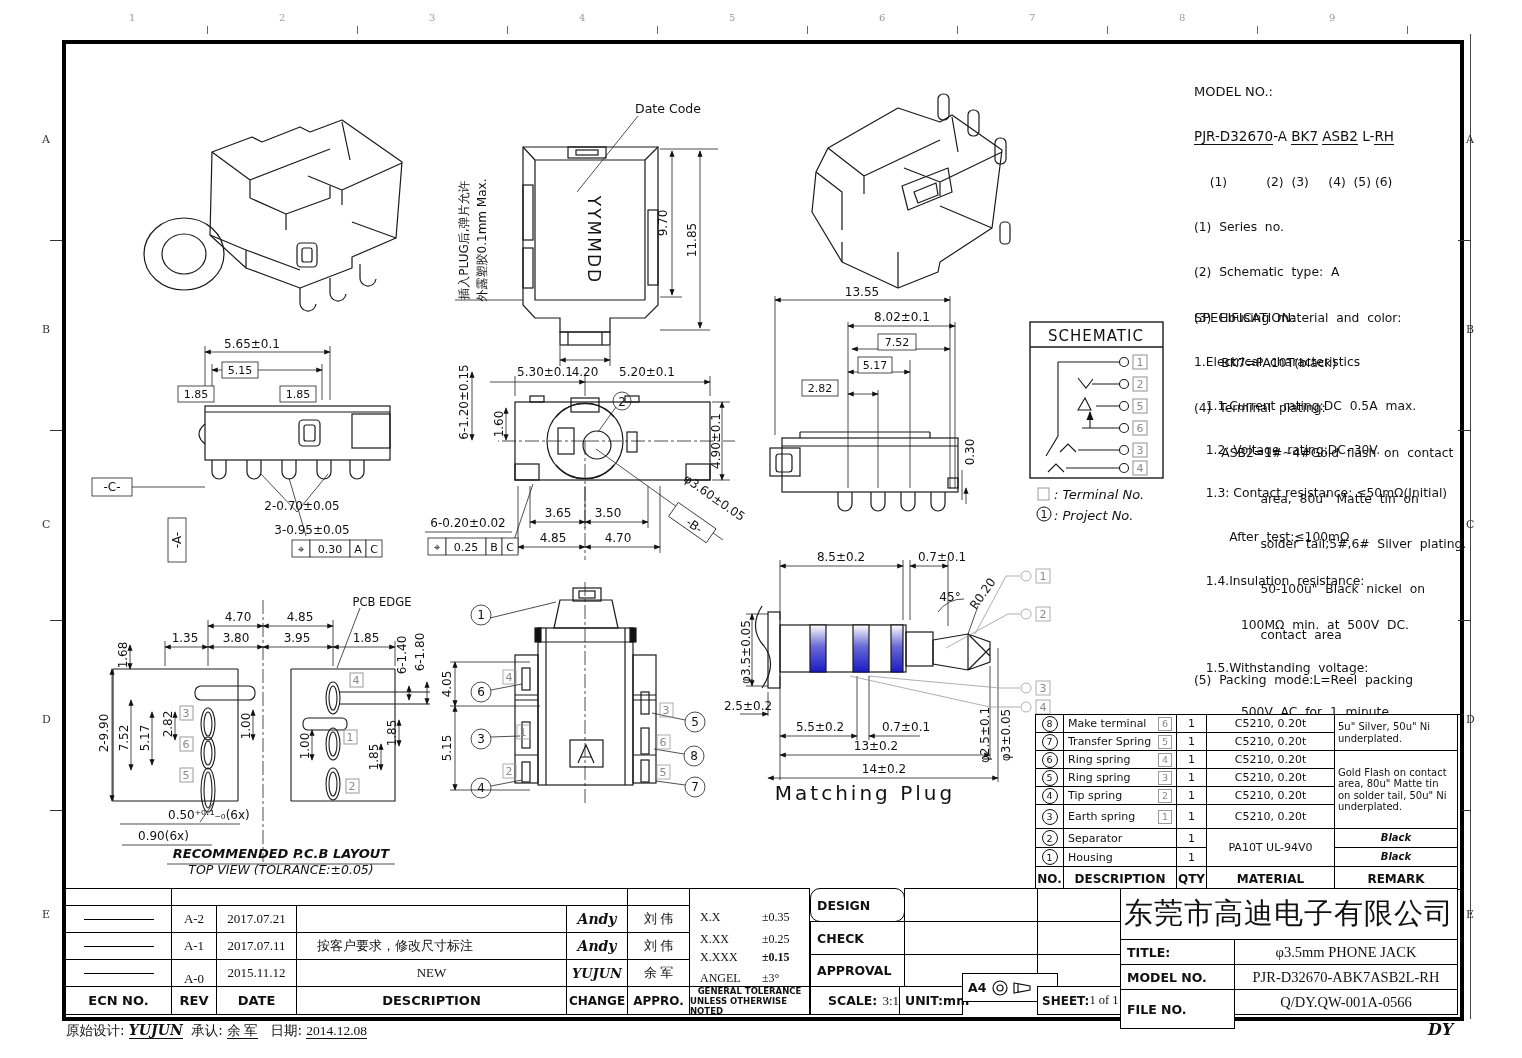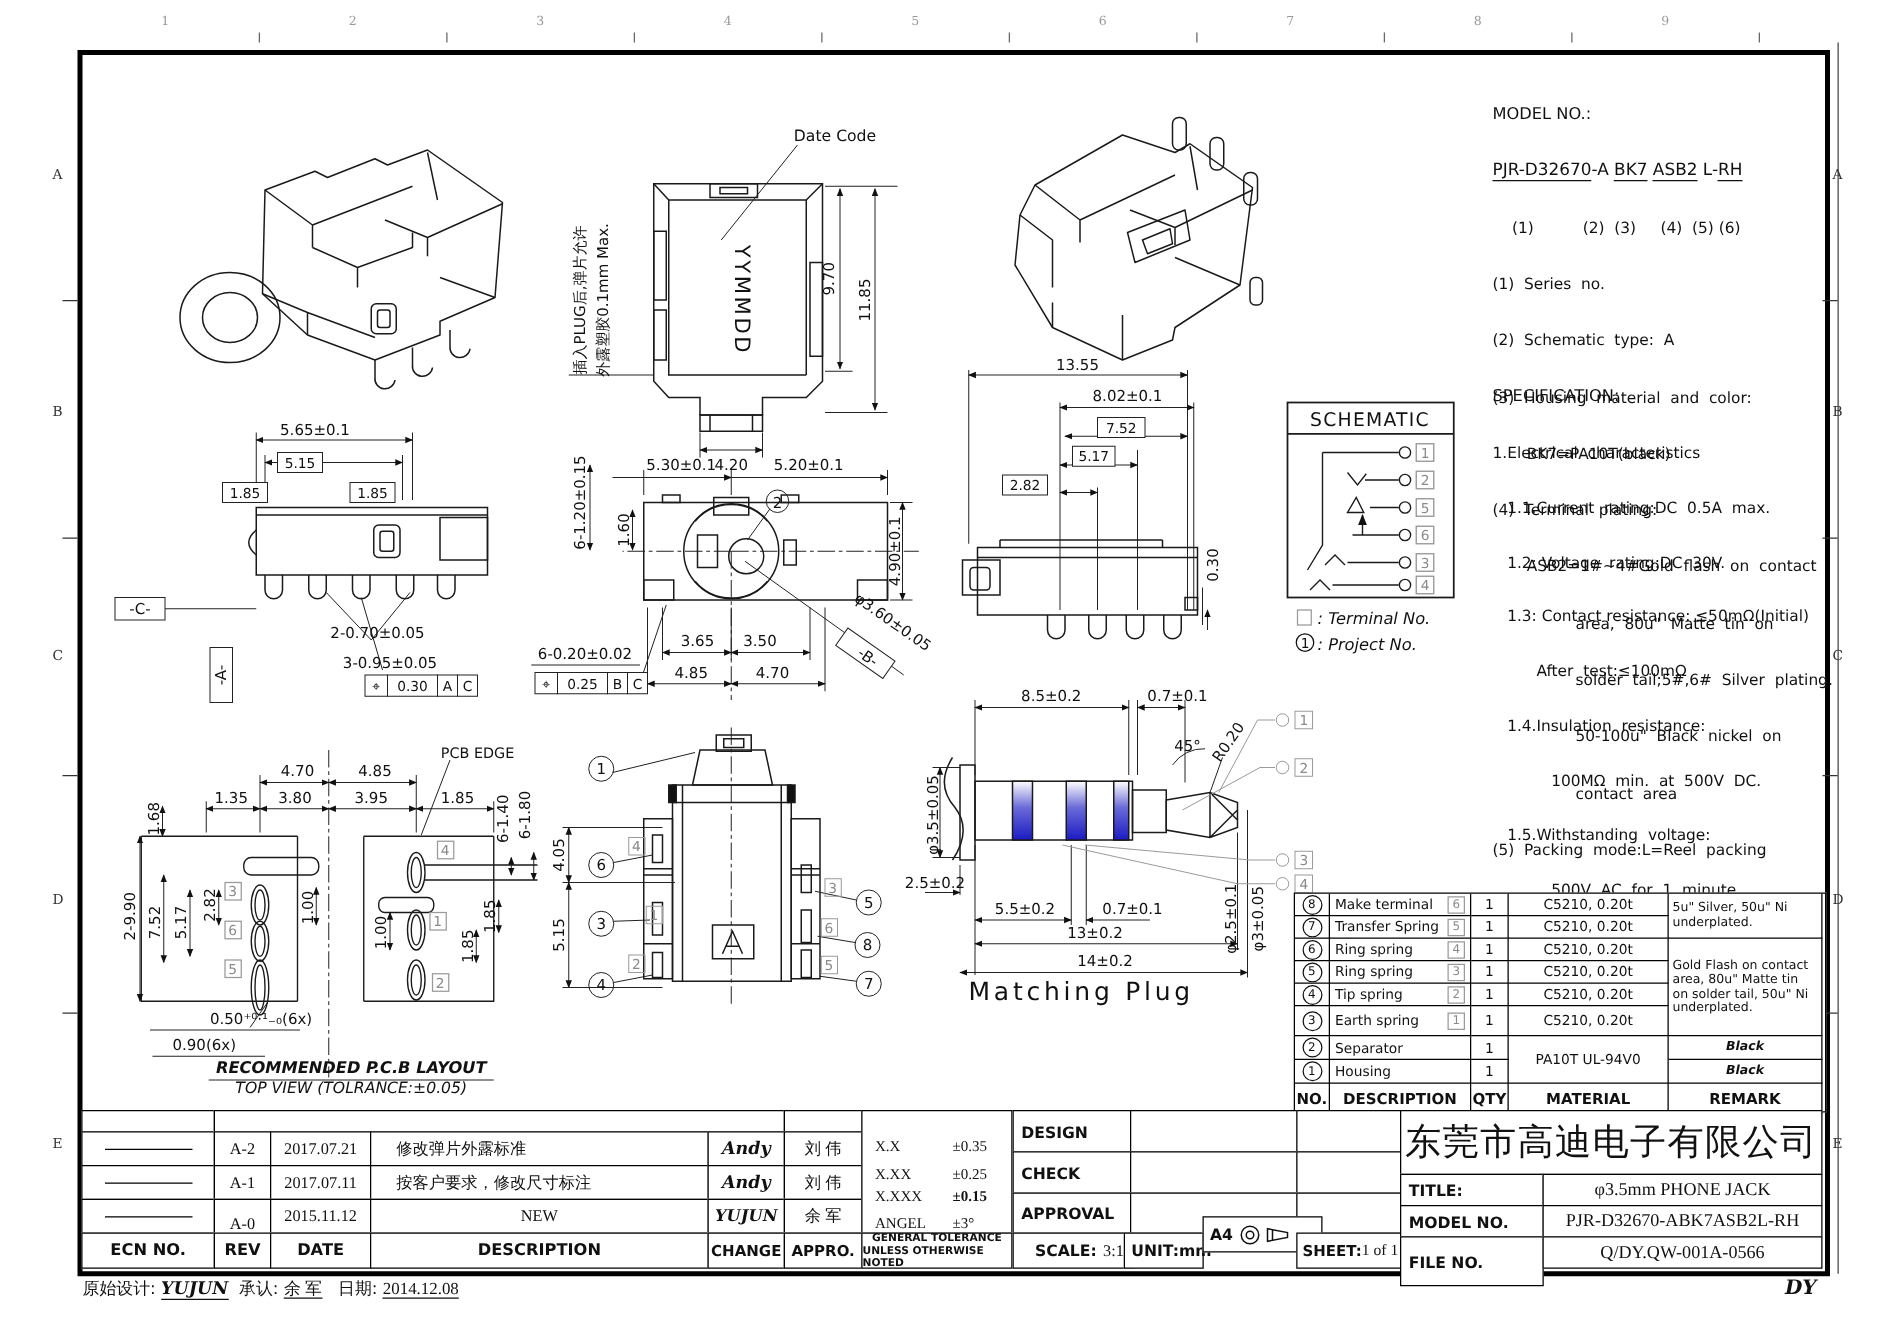--- a/index.html
+++ b/index.html
@@ -640,21 +640,20 @@
 <div class="abs" style="left:62px;top:888px;width:1398px;height:127px;">
 
   <div class="cell" style="left:3px;top:0;width:107px;height:18px;"></div>
   <div class="cell" style="left:109px;top:0;width:457px;height:18px;"></div>
   <div class="cell" style="left:565px;top:0;width:63px;height:18px;"></div>
   <div class="cell cc" style="left:3px;top:17px;width:107px;height:28px;">
         <div class="dash"></div>
       </div>
   <div class="cell cc serif" style="left:109px;top:17px;width:46px;height:28px;font-size:13px;">A-2</div>
   <div class="cell cc serif" style="left:154px;top:17px;width:81px;height:28px;font-size:13px;">2017.07.21</div>
-  <div class="cell serif" style="left:234px;top:17px;width:271px;height:28px;font-size:13px;padding-left:20px;">修改弹片外露标准</div>
   <div class="cell cc script" style="left:504px;top:17px;width:62px;height:28px;font-size:14px;">Andy</div>
   <div class="cell cc serif" style="left:565px;top:17px;width:63px;height:28px;font-size:13px;">刘 伟</div>
   <div class="cell cc" style="left:3px;top:44px;width:107px;height:28px;">
         <div class="dash"></div>
       </div>
   <div class="cell cc serif" style="left:109px;top:44px;width:46px;height:28px;font-size:13px;">A-1</div>
   <div class="cell cc serif" style="left:154px;top:44px;width:81px;height:28px;font-size:13px;">2017.07.11</div>
   <div class="cell serif" style="left:234px;top:44px;width:271px;height:28px;font-size:13px;padding-left:20px;">按客户要求，修改尺寸标注</div>
   <div class="cell cc script" style="left:504px;top:44px;width:62px;height:28px;font-size:14px;">Andy</div>
   <div class="cell cc serif" style="left:565px;top:44px;width:63px;height:28px;font-size:13px;">刘 伟</div>
@@ -680,21 +679,21 @@
   <span class="abs serif" style="left:700px;top:44px;font-size:12px;">±0.25</span>
   <span class="abs serif" style="left:638px;top:62px;font-size:12px;">X.XXX</span>
   <span class="abs serif" style="left:700px;top:62px;font-size:12px;font-weight:bold;">±0.15</span>
   <span class="abs serif" style="left:638px;top:83px;font-size:12px;">ANGEL</span>
   <span class="abs serif" style="left:700px;top:83px;font-size:12px;">±3°</span>
   <div class="cell" style="left:627px;top:98px;width:121px;height:29px;flex-direction:column;justify-content:center;">
     <div style="font-size:8.5px;font-weight:bold;line-height:10px;">GENERAL  TOLERANCE</div>
     <div style="font-size:8.5px;font-weight:bold;line-height:10px;">UNLESS  OTHERWISE  NOTED</div>
   </div>
 
-  <div class="cell lbl" style="left:748px;top:0;width:95px;height:34px;">DESIGN</div>
+  <div class="cell lbl" style="left:748px;top:0;width:95px;height:34px;border-radius:10px;">DESIGN</div>
   <div class="cell" style="left:842px;top:0;width:134px;height:34px;"></div>
   <div class="cell" style="left:975px;top:0;width:84px;height:34px;"></div>
   <div class="cell lbl" style="left:748px;top:33px;width:95px;height:34px;">CHECK</div>
   <div class="cell" style="left:842px;top:33px;width:134px;height:34px;"></div>
   <div class="cell" style="left:975px;top:33px;width:84px;height:34px;"></div>
   <div class="cell lbl" style="left:748px;top:66px;width:95px;height:33px;">APPROVAL</div>
   <div class="cell" style="left:842px;top:66px;width:134px;height:33px;"></div>
   <div class="cell" style="left:975px;top:66px;width:84px;height:33px;"></div>
 
   <div class="cell" style="left:748px;top:98px;width:97px;height:29px;padding-left:17px;"><span style="font-weight:bold;font-size:12.5px">SCALE:</span>&nbsp;<span class="serif" style="font-size:13px">3:1</span></div>

